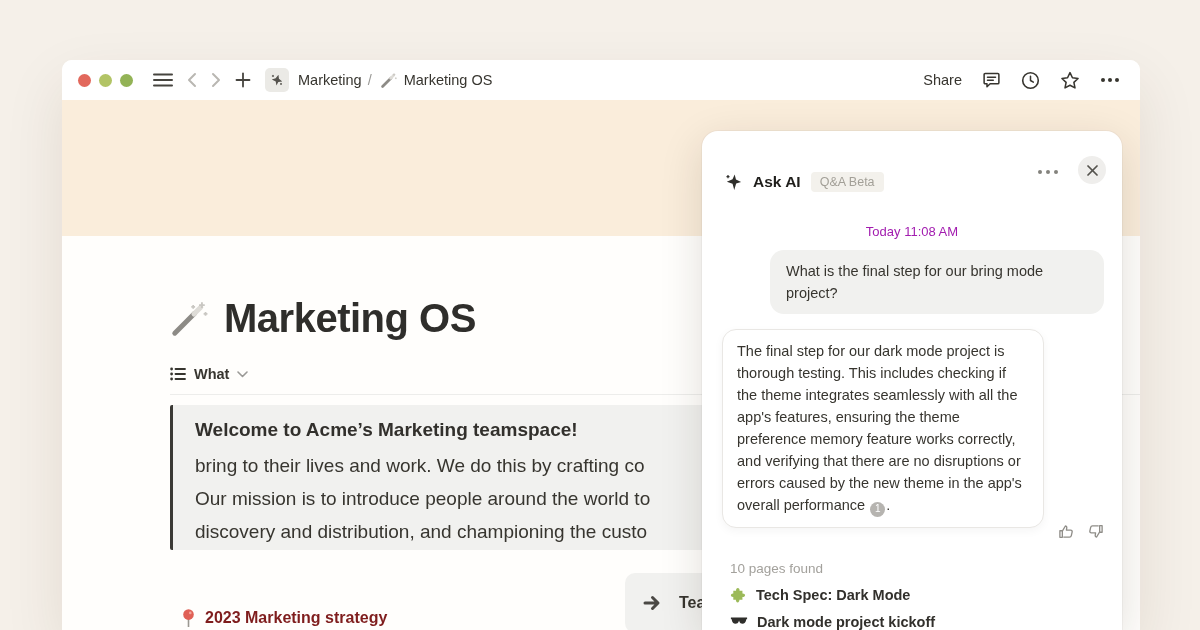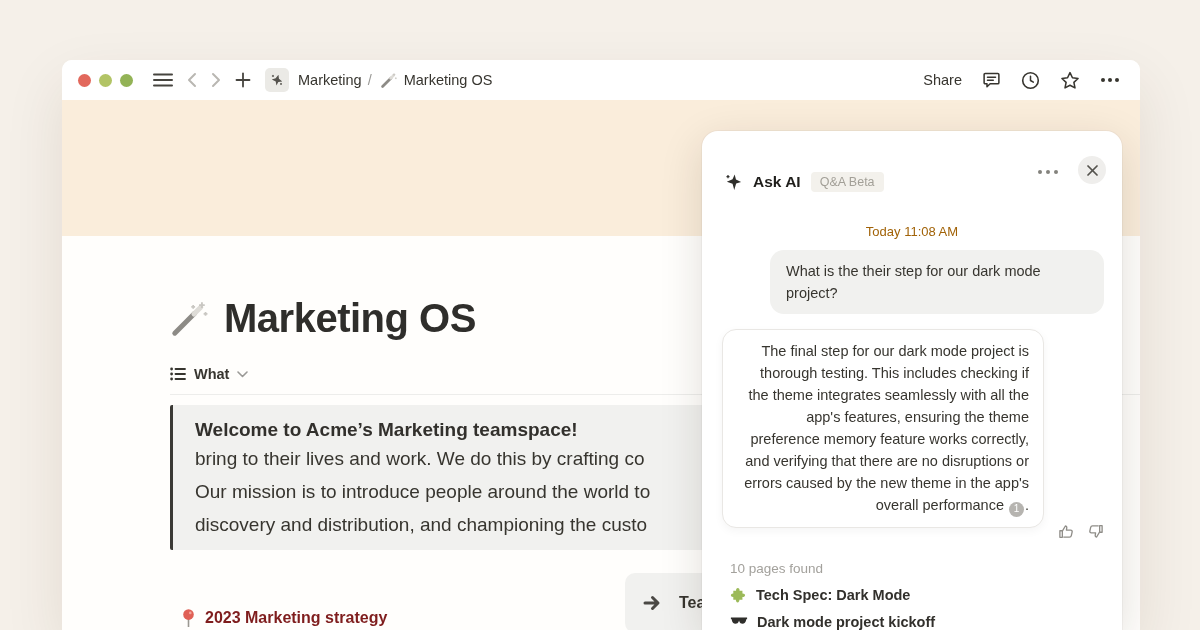--- a/index.html
+++ b/index.html
@@ -37,21 +37,21 @@
   .title-row { position:absolute; left:108px; top:60px; display:flex; align-items:center; gap:16px; }
   .page-title { font-size:40px; font-weight:700; letter-spacing:-.5px; color:#2f2e2b; }
 
   .home-row { position:absolute; left:108px; top:130px; display:flex; align-items:center; gap:8px; }
   .home-label { font-size:14.5px; font-weight:700; color:#37352f; }
   .divider { position:absolute; left:108px; right:0; top:158px; height:1px; background:#ededeb; }
 
   .callout { position:absolute; left:108px; top:169px; width:700px; height:145px;
              background:#f1f1ef; border-left:3px solid #3a3935; border-radius:2px;
              padding:14px 22px; overflow:hidden; }
-  .callout h3 { font-size:19px; font-weight:700; color:#32302c; margin-bottom:1px; }
+  .callout h3 { font-size:19px; font-weight:700; color:#32302c; margin-bottom:8px; }
   .callout .cl { font-size:19px; line-height:33px; color:#37352f; white-space:nowrap; }
 
   .contact { position:absolute; left:108px; top:341px; font-size:16.5px; white-space:nowrap; }
   .contact b { font-weight:700; color:#2f2e2b; }
   .email { color:#787672; text-decoration:underline; text-underline-offset:3px; text-decoration-color:#b9b7b2; cursor:pointer; }
 
   .pin-row { position:absolute; left:120px; top:373px; display:flex; gap:10px;
              font-size:16px; font-weight:600; color:#7f1d1d; white-space:nowrap; }
 
   .team-card { position:absolute; left:563px; top:337px; width:160px; height:60px; background:#f1f1ef;
@@ -62,29 +62,29 @@
   .panel { position:absolute; left:640px; top:71px; width:420px; height:499px; background:#fff;
            border-radius:16px 16px 0 0; overflow:hidden; z-index:5;
            box-shadow:0 12px 44px rgba(40,25,5,.14), 0 0 0 1px rgba(0,0,0,.03); }
   .p-head { position:absolute; left:22px; top:41px; display:flex; align-items:center; gap:10px; }
   .p-title { font-size:15.5px; font-weight:700; color:#1f1e1b; }
   .p-badge { background:#f3f1ec; color:#a29f97; font-size:12.5px; padding:3px 9px; border-radius:4px; }
   .p-dots { position:absolute; right:60px; top:35px; display:flex; gap:4px; padding:4px; cursor:pointer; }
   .p-dots i { width:4px; height:4px; border-radius:50%; background:#84827d; }
   .p-close { position:absolute; right:16px; top:25px; width:28px; height:28px; border-radius:50%;
              background:#efeeec; display:flex; align-items:center; justify-content:center; cursor:pointer; }
-  .p-time { position:absolute; left:0; top:93px; width:100%; text-align:center; font-size:13px; color:#a16207; }
+  .p-time { position:absolute; left:0; top:93px; width:100%; text-align:center; font-size:13px; color:#a21caf; }
 
   .q-bubble { position:absolute; right:18px; top:119px; max-width:334px; background:#f1f1ef;
               border-radius:14px; padding:10px 16px; font-size:14.5px; line-height:22px; color:#37352f; }
 
   .a-card { position:absolute; left:20px; top:198px; width:322px; background:#fff;
             border:1px solid #e9e7e4; border-radius:14px; padding:10px 14px;
             font-size:14.5px; line-height:22px; color:#37352f;
-            box-shadow:0 3px 10px rgba(0,0,0,.045);text-align:right; }
+            box-shadow:0 3px 10px rgba(0,0,0,.045); }
   .cite { display:inline-flex; width:15px; height:15px; border-radius:50%; background:#b6b4b0; color:#fff;
           font-size:10px; align-items:center; justify-content:center; vertical-align:-2px; margin:0 1px; cursor:pointer; }
 
   .thumbs { position:absolute; right:18px; top:392px; display:flex; gap:12px; }
   .thumb { cursor:pointer; display:flex; }
 
   .res-label { position:absolute; left:28px; top:430px; font-size:13.5px; color:#a3a19c; }
   .res-item { position:absolute; left:28px; display:flex; align-items:center; gap:9px;
               font-size:14.5px; font-weight:600; color:#32302c; cursor:pointer; white-space:nowrap; }
   .res-item.i0 { top:455px; }
@@ -271,21 +271,21 @@
         <svg width="11" height="11" viewBox="0 0 11 11">
             <g stroke="#55534e" stroke-width="1.7" stroke-linecap="round">
               <line x1="1" y1="1" x2="10" y2="10"></line>
               <line x1="10" y1="1" x2="1" y2="10"></line>
             </g>
           </svg>
       </div>
 
       <div class="p-time">Today 11:08 AM</div>
 
-      <div class="q-bubble">What is the their step for our dark mode project?</div>
+      <div class="q-bubble">What is the final step for our bring mode project?</div>
 
       <div class="a-card">
         <span>The final step for our dark mode project is thorough testing. This includes checking if the theme integrates seamlessly with all the app's features, ensuring the theme preference memory feature works correctly, and verifying that there are no disruptions or errors caused by the new theme in the app's overall performance </span><span class="cite">1</span><span>.</span>
       </div>
 
       <div class="thumbs">
         <span class="thumb">
           <svg width="17" height="17" viewBox="0 0 18 18">
               <path d="M2 8.2h2.6v7H2zM4.6 14.4V8.6l3.2-5.4c.9 0 1.6.7 1.5 1.6l-.4 2.8h4.6c1 0 1.7.9 1.5 1.8l-.9 4c-.2.9-1 1.5-1.9 1.5H5.6" fill="none" stroke="#8f8d88" stroke-width="1.4" stroke-linejoin="round"></path>
             </svg>

